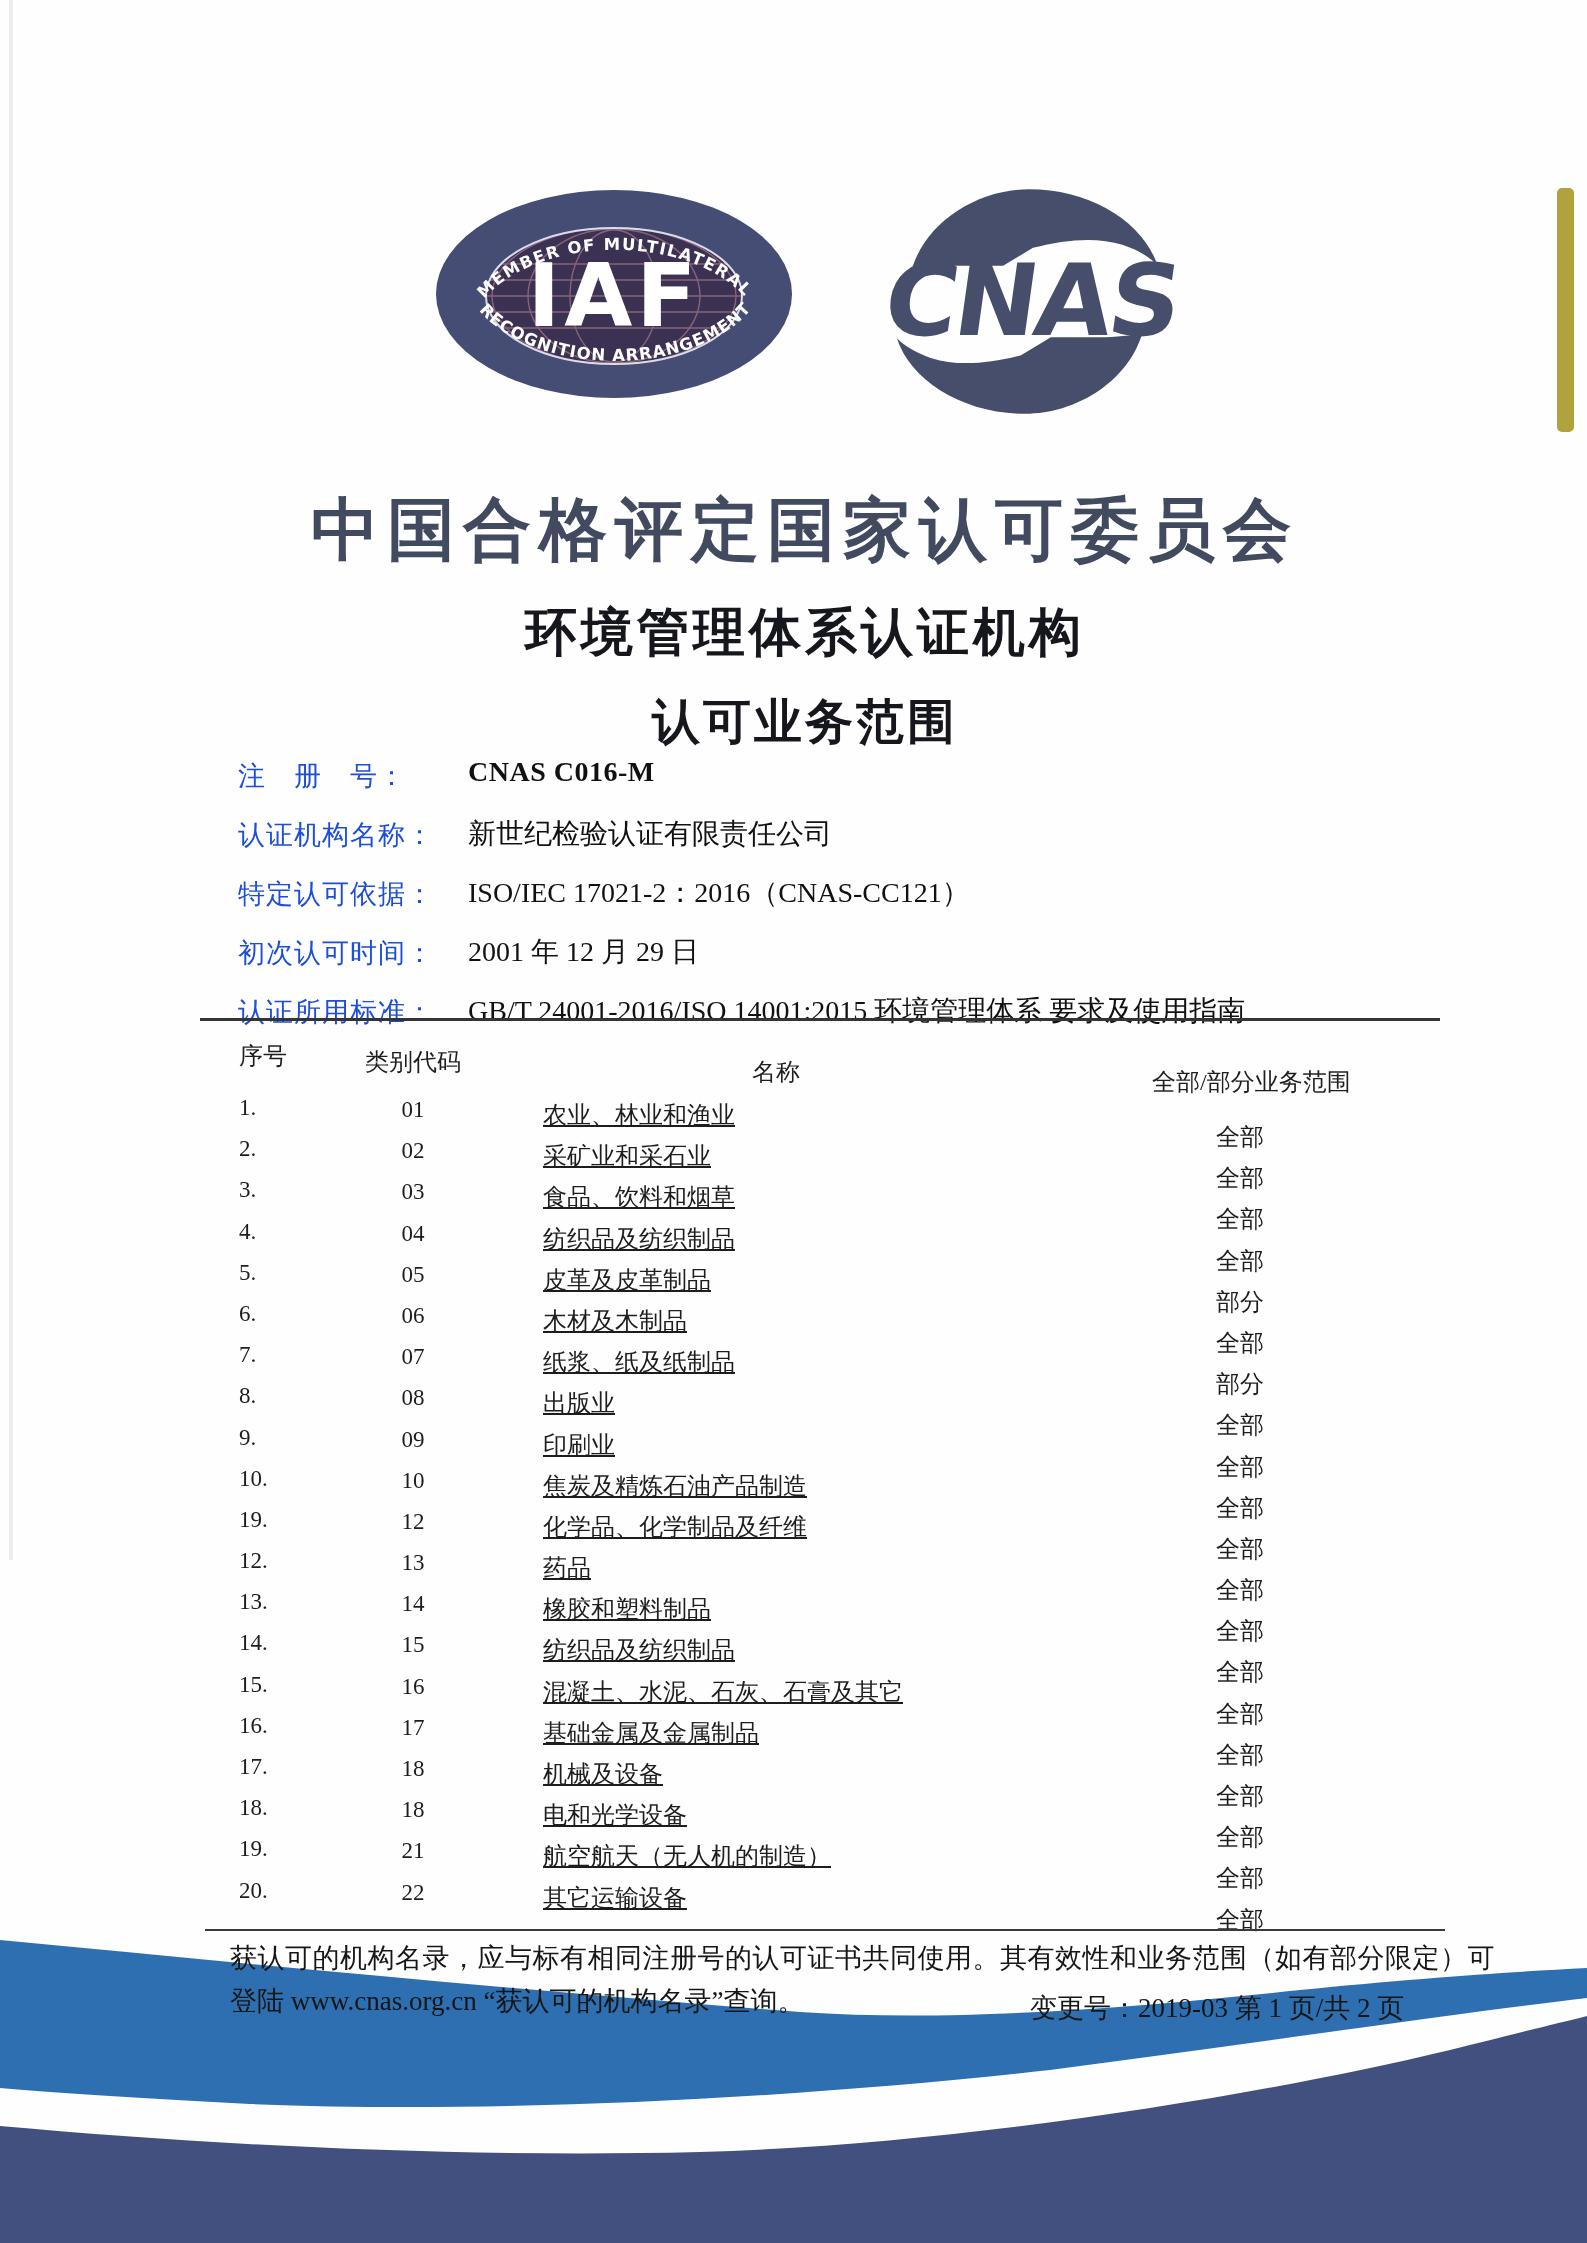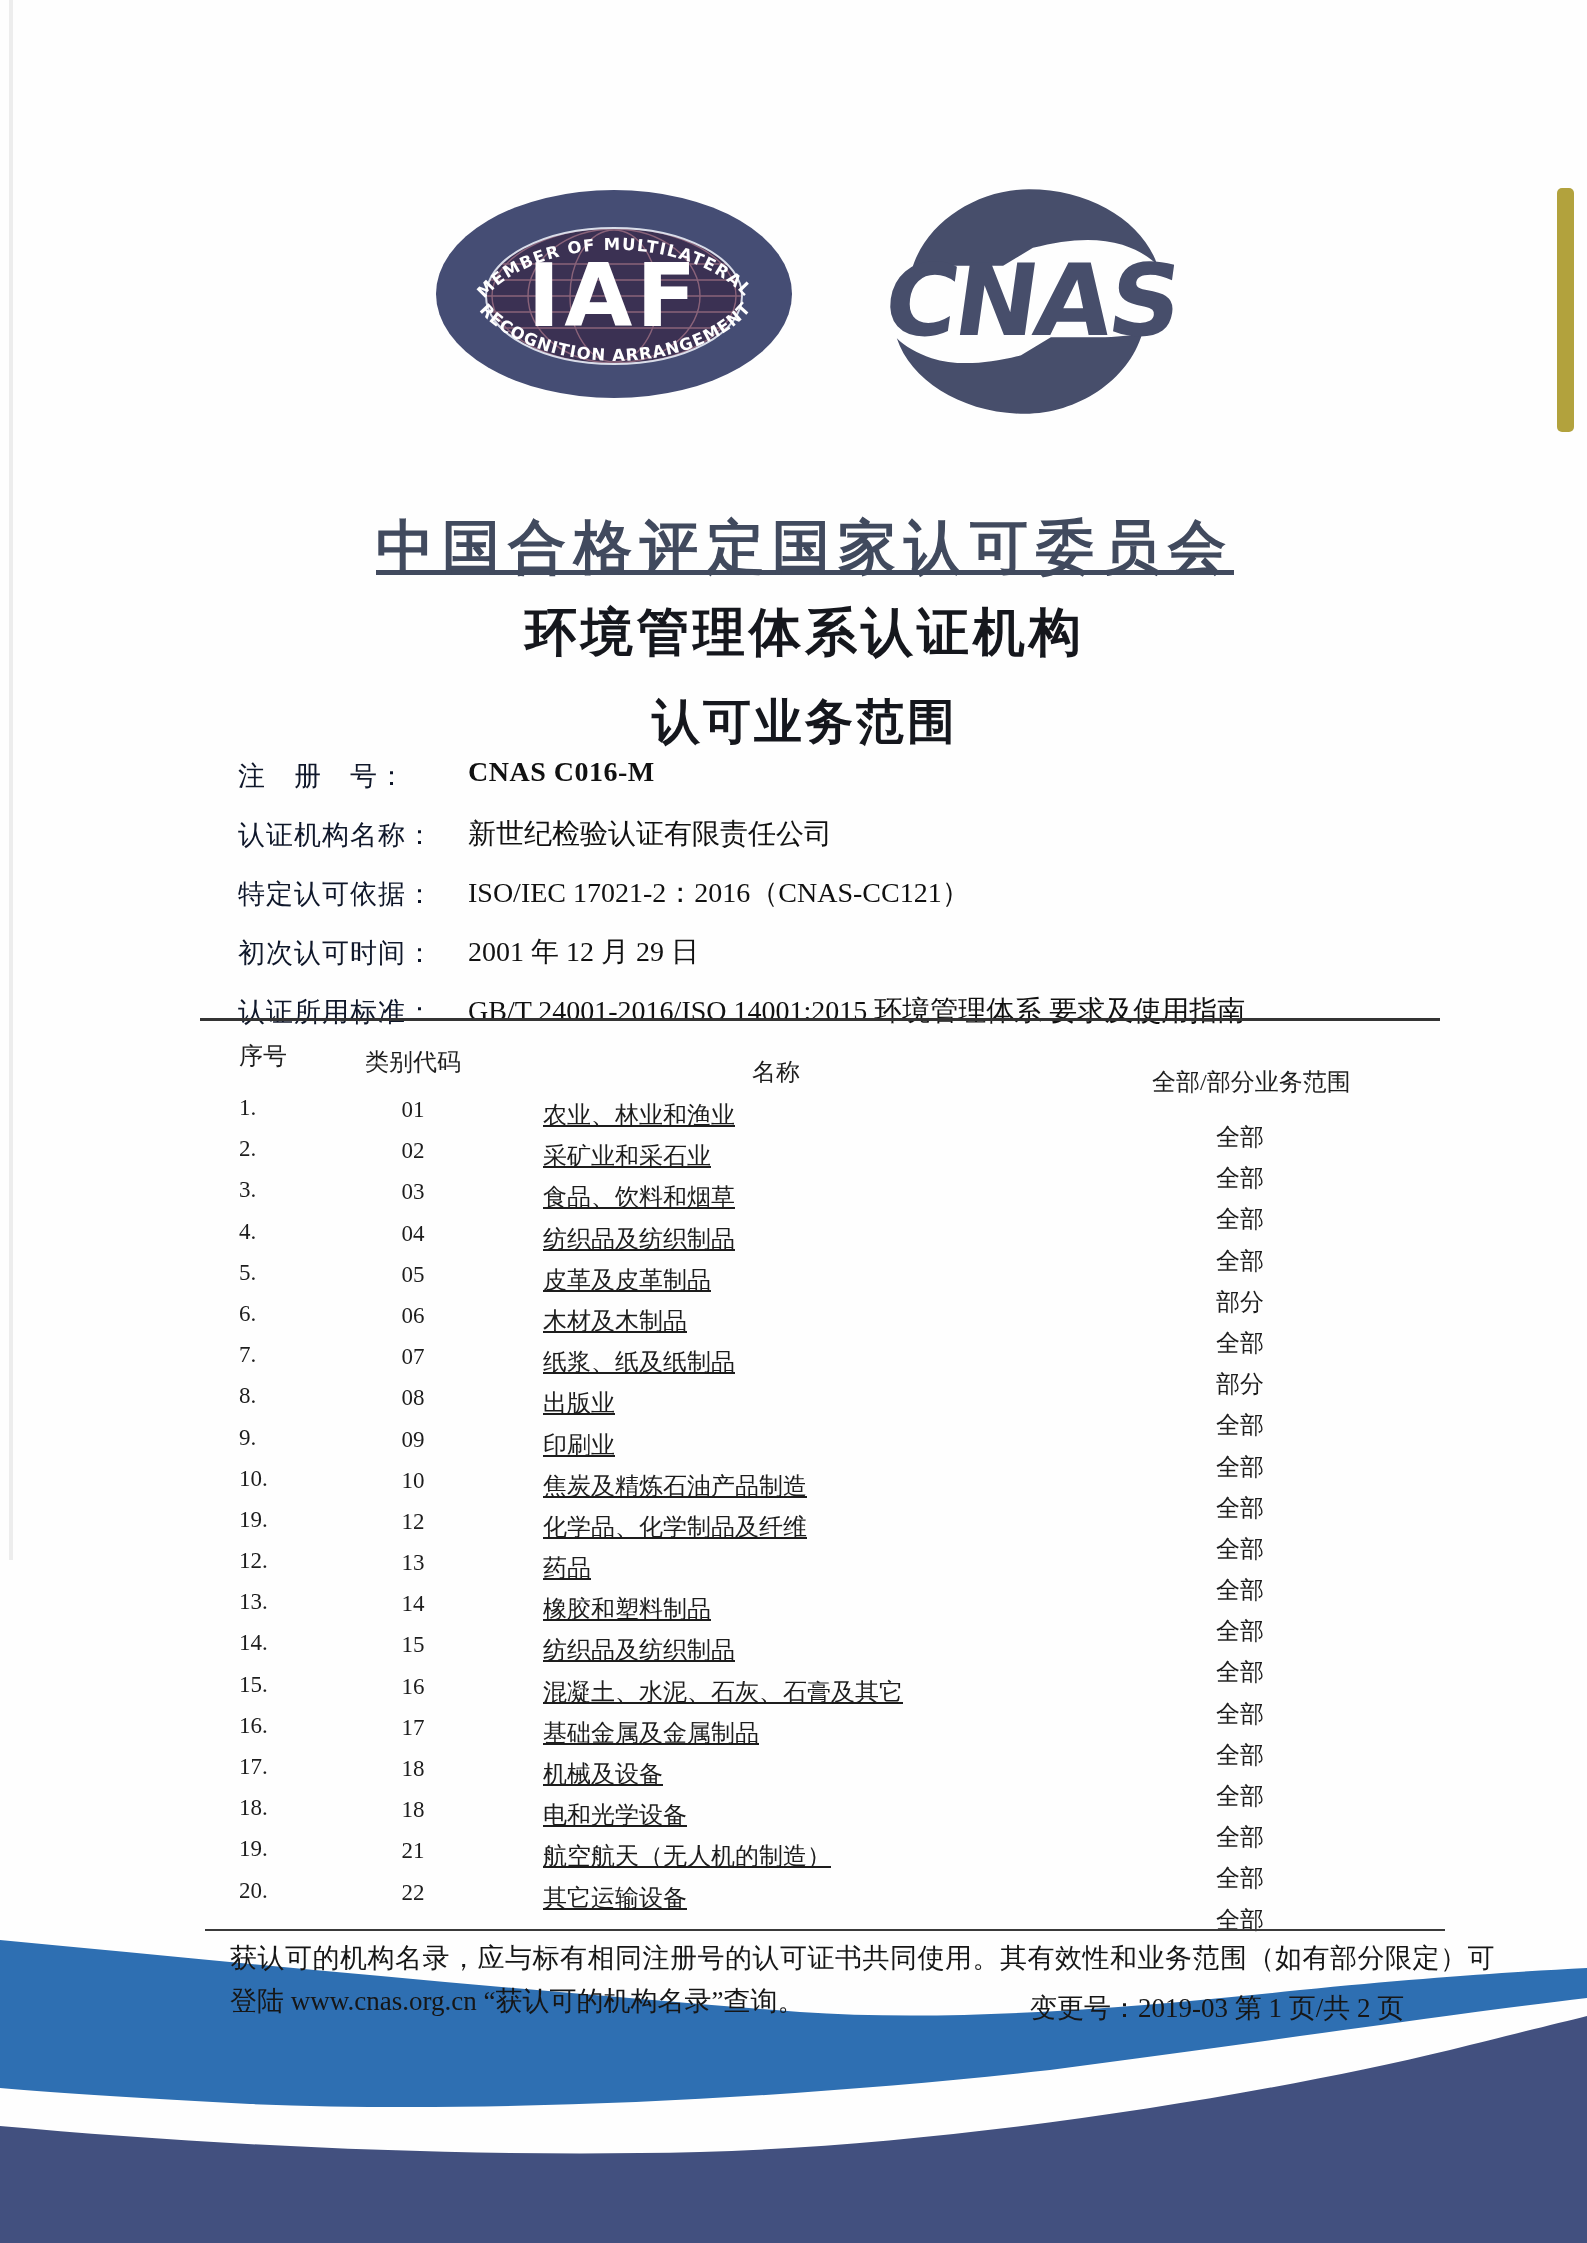--- a/index.html
+++ b/index.html
@@ -11,28 +11,28 @@
   .abs{position:absolute;}
   
   .scan-streak{left:9px;top:0;width:4px;height:1560px;background:#ededed;}
   
   .edge-mark{left:1557px;top:188px;width:17px;height:244px;background:#b2a23d;border-radius:5px;}
   
   .iaf{left:434px;top:188px;width:361px;height:212px;}
   .cnas{left:868px;top:180px;width:318px;height:243px;}
   
   .title-band{left:150px;width:1310px;text-align:center;font-family:"DejaVu Sans","Liberation Sans",sans-serif;font-weight:bold;}
-  .main-title{top:509px;font-size:58px;letter-spacing:8px;color:#414a5e;text-decoration:underline;}
+  .main-title{top:485px;font-size:68px;letter-spacing:8px;color:#414a5e;}
   .sub-title-1{top:598px;font-size:52px;letter-spacing:4px;color:#15171d;}
   .sub-title-2{top:690px;font-size:48px;letter-spacing:3px;color:#15171d;}
   
   .fields{left:238px;top:758px;width:1240px;}
   .field-row{position:relative;height:59px;}
   .field-row:last-child{height:50px;}
-  .flabel{position:absolute;left:0;top:0;font-size:27px;letter-spacing:1px;color:#0f172a;white-space:nowrap;}
+  .flabel{position:absolute;left:0;top:0;font-size:27px;letter-spacing:1px;color:#1d4ed8;white-space:nowrap;}
   .fvalue{position:absolute;left:230px;top:-2px;font-size:28px;color:#111;white-space:nowrap;}
   .field-row:first-child .fvalue{font-weight:bold;letter-spacing:.5px;}
   
   .table-top-rule{left:200px;top:1018px;width:1240px;height:3px;background:#343434;}
   .footer-rule{left:205px;top:1929px;width:1240px;height:2px;background:#3a3a3a;}
   
   .th{position:absolute;font-size:24px;color:#1e1e1e;white-space:nowrap;}
   .th-no{left:239px;top:1040px;}
   .th-code{left:365px;top:1046px;}
   .th-name{left:752px;top:1056px;}

